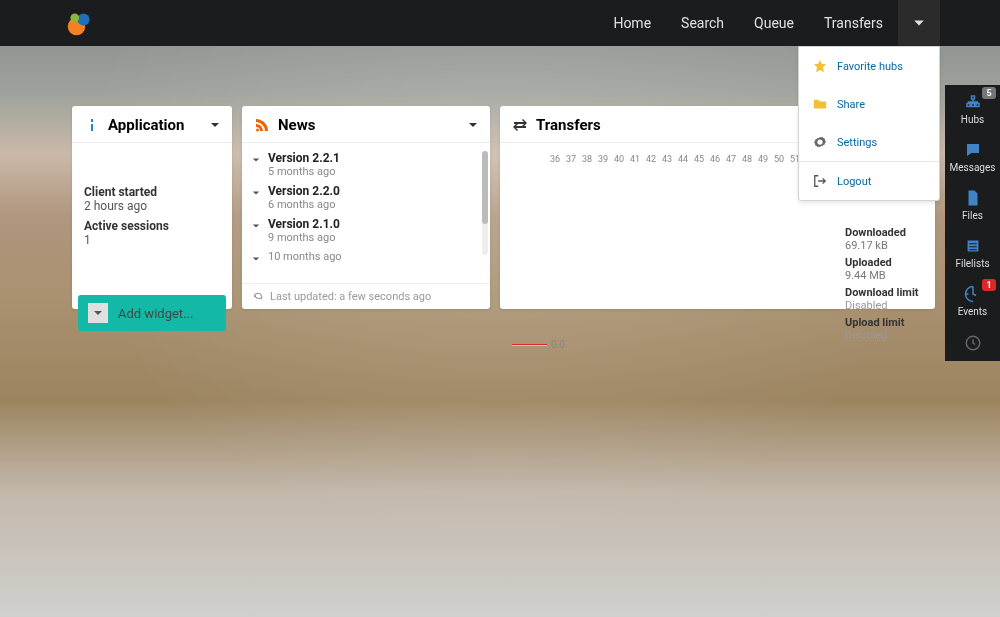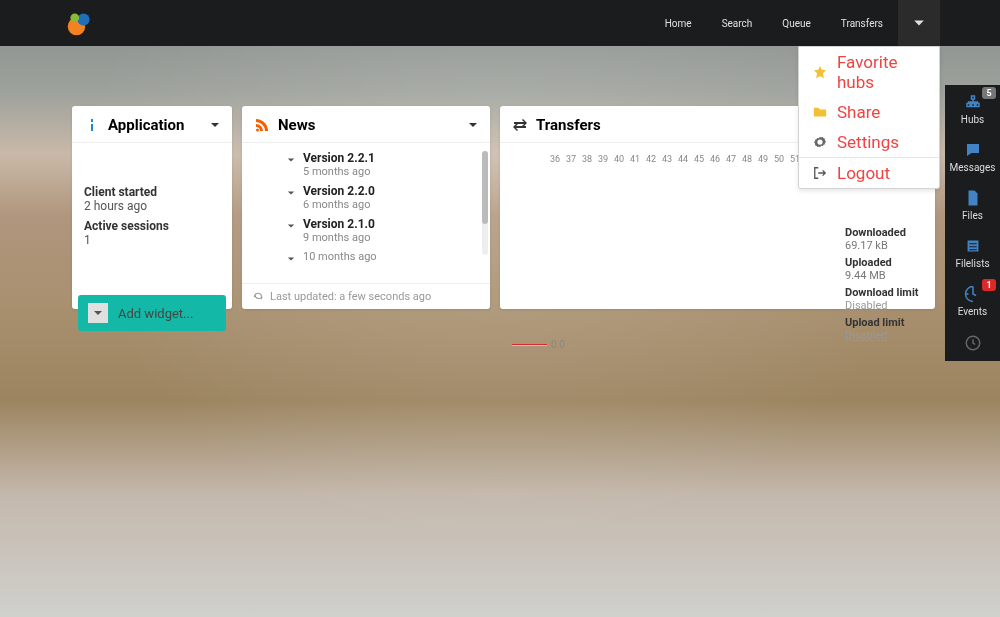--- a/index.html
+++ b/index.html
@@ -6,27 +6,27 @@
 body { width: 1000px; height: 617px; font-family: -apple-system, BlinkMacSystemFont, "Segoe UI", Roboto, Helvetica, Arial, sans-serif; overflow: hidden; background: #4a5248; position: relative; }
 
 
 .bg { position: absolute; inset: 0; background: linear-gradient(to bottom, #858b8a 0%, #9ea29c 15%, #c9b9a8 25%, #b0967d 35%, #a8906f 50%, #9c8460 65%, #c4b8ac 80%, #d0d0cd 100%); z-index: 0; }
 .bg::after { content:""; position:absolute; inset:0; background: radial-gradient(ellipse at 50% 30%, rgba(255,255,255,0.15), transparent 60%); }
 
 .topbar { position: relative; z-index: 10; height: 46px; background: #1b1c1d; display: flex; align-items: center; padding: 0 60px 0 66px; }
 .logo { width: 28px; height: 28px; position: relative; }
 .logo svg { width: 28px; height: 28px; }
 .navspacer { flex: 1; }
-.navitem { color: #e0e0e0; font-size: 10px; padding: 0 15px; height: 46px; display: flex; align-items: center; cursor: pointer; }
+.navitem { color: #e0e0e0; font-size: 14px; padding: 0 15px; height: 46px; display: flex; align-items: center; cursor: pointer; }
 .navitem.active { background: #2b2b2b; }
 .navitem svg { width: 12px; height: 12px; fill: #e0e0e0; }
 
 
 .dropdown { position: absolute; top: 46px; right: 60px; width: 142px; background: #fff; border: 1px solid #d4d4d5; border-radius: 0 0 3px 3px; box-shadow: 0 2px 4px rgba(0,0,0,0.1); z-index: 20; }
-.dropdown-item { display: flex; align-items: center; gap: 10px; font-size: 17px; color: #ef4444; padding: 5px 14px; cursor: pointer; }
+.dropdown-item { display: flex; align-items: center; gap: 10px; font-size: 11px; color: #0369a1; padding: 12px 14px; cursor: pointer; }
 .dropdown-item.divider { border-top: 1px solid #e5e5e5; }
 .dropdown-icon { width: 14px; height: 14px; display: inline-flex; align-items:center; justify-content:center; }
 
 
 .siderail { position: absolute; right: 0; top: 85px; width: 55px; background: #1b1c1d; z-index: 15; display:flex; flex-direction:column; }
 .rail-item { height: 48px; color: #ddd; display:flex; flex-direction:column; align-items:center; justify-content:center; font-size:10px; gap:3px; position:relative; cursor:pointer; }
 .rail-item svg { width:18px; height:18px; fill:#4183c4; }
 .rail-item.messages svg { fill:#4183c4; }
 .rail-badge { position:absolute; top:2px; right:4px; background:#767676; color:#fff; font-size:9px; padding:0 4px; border-radius:3px; line-height:12px; min-width:14px; text-align:center; font-weight:bold; }
 .rail-badge.red { background:#db2828; }
@@ -44,21 +44,21 @@
 .card-header svg.hicon { width:16px; height:16px; }
 .card-header svg.chev { width:10px; height:10px; fill:#333; cursor:pointer; }
 
 .app-body { padding: 10px 12px; font-size: 12px; color:#333; }
 .app-row { margin-bottom: 6px; }
 .app-label { font-weight: bold; }
 .app-val { color:#555; }
 .add-widget { margin: 0 6px; background:#14b8a6; border-radius:3px; display:flex; align-items:center; gap:10px; padding:8px 10px; font-size:13px; color:#444; cursor:pointer; }
 .add-widget-chev { width:20px; height:20px; background:#e0e0e0; display:flex; align-items:center; justify-content:center; }
 
-.news-body { flex:1; overflow:hidden; padding: 8px 19px 4px 10px; position:relative;margin-left:35px; }
+.news-body { flex:1; overflow:hidden; padding: 8px 19px 4px 10px; position:relative; }
 .news-item { display:flex; gap:6px; margin-bottom:6px; font-size:12px; }
 .news-item .ci { width:10px; flex-shrink:0; padding-top:2px; }
 .news-title { font-weight:bold; color:#222; }
 .news-sub { color:#888; font-size:11px; }
 .news-scroll { position:absolute; right:2px; top:8px; bottom:28px; width:6px; background:#eee; border-radius:3px; }
 .news-thumb { position:absolute; left:0; top:0; width:6px; height:70%; background:#bbb; border-radius:3px; }
 .news-footer { border-top:1px solid #eee; padding:6px 10px; font-size:11px; color:#999; display:flex; align-items:center; gap:6px; }
 
 .tr-body { flex:1; display:flex; padding:8px 12px 0 12px; gap:10px; }
 .tr-chart { flex:1; display:flex; flex-direction:row; }

